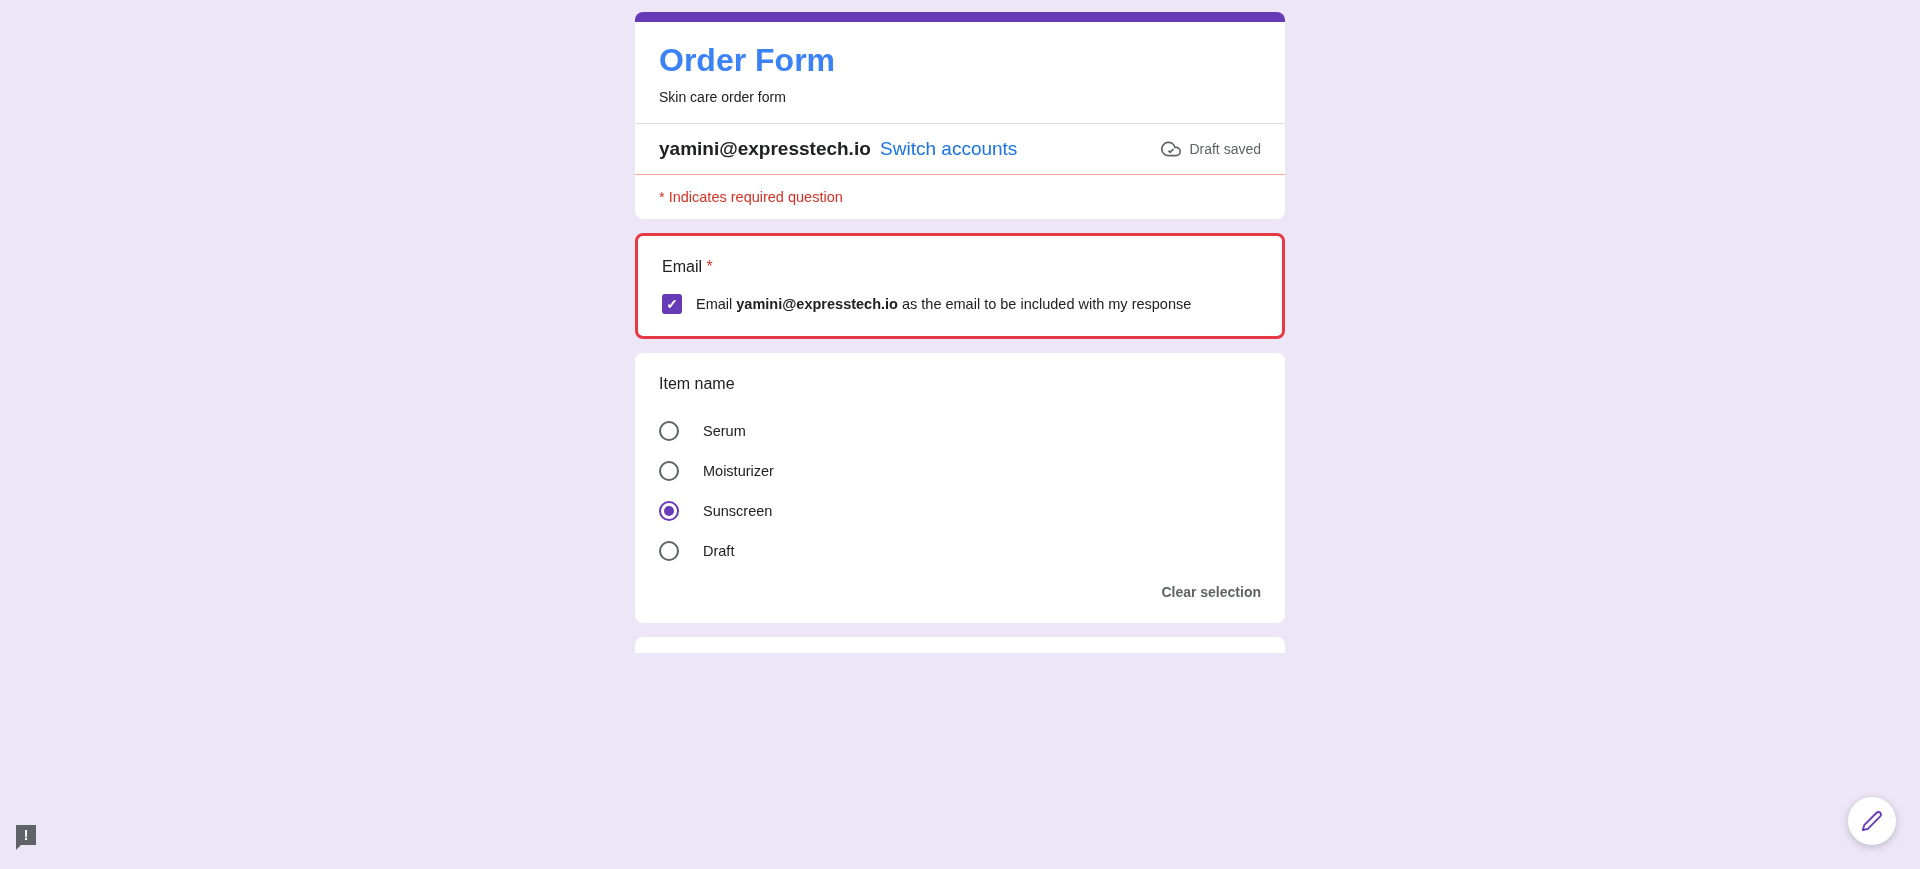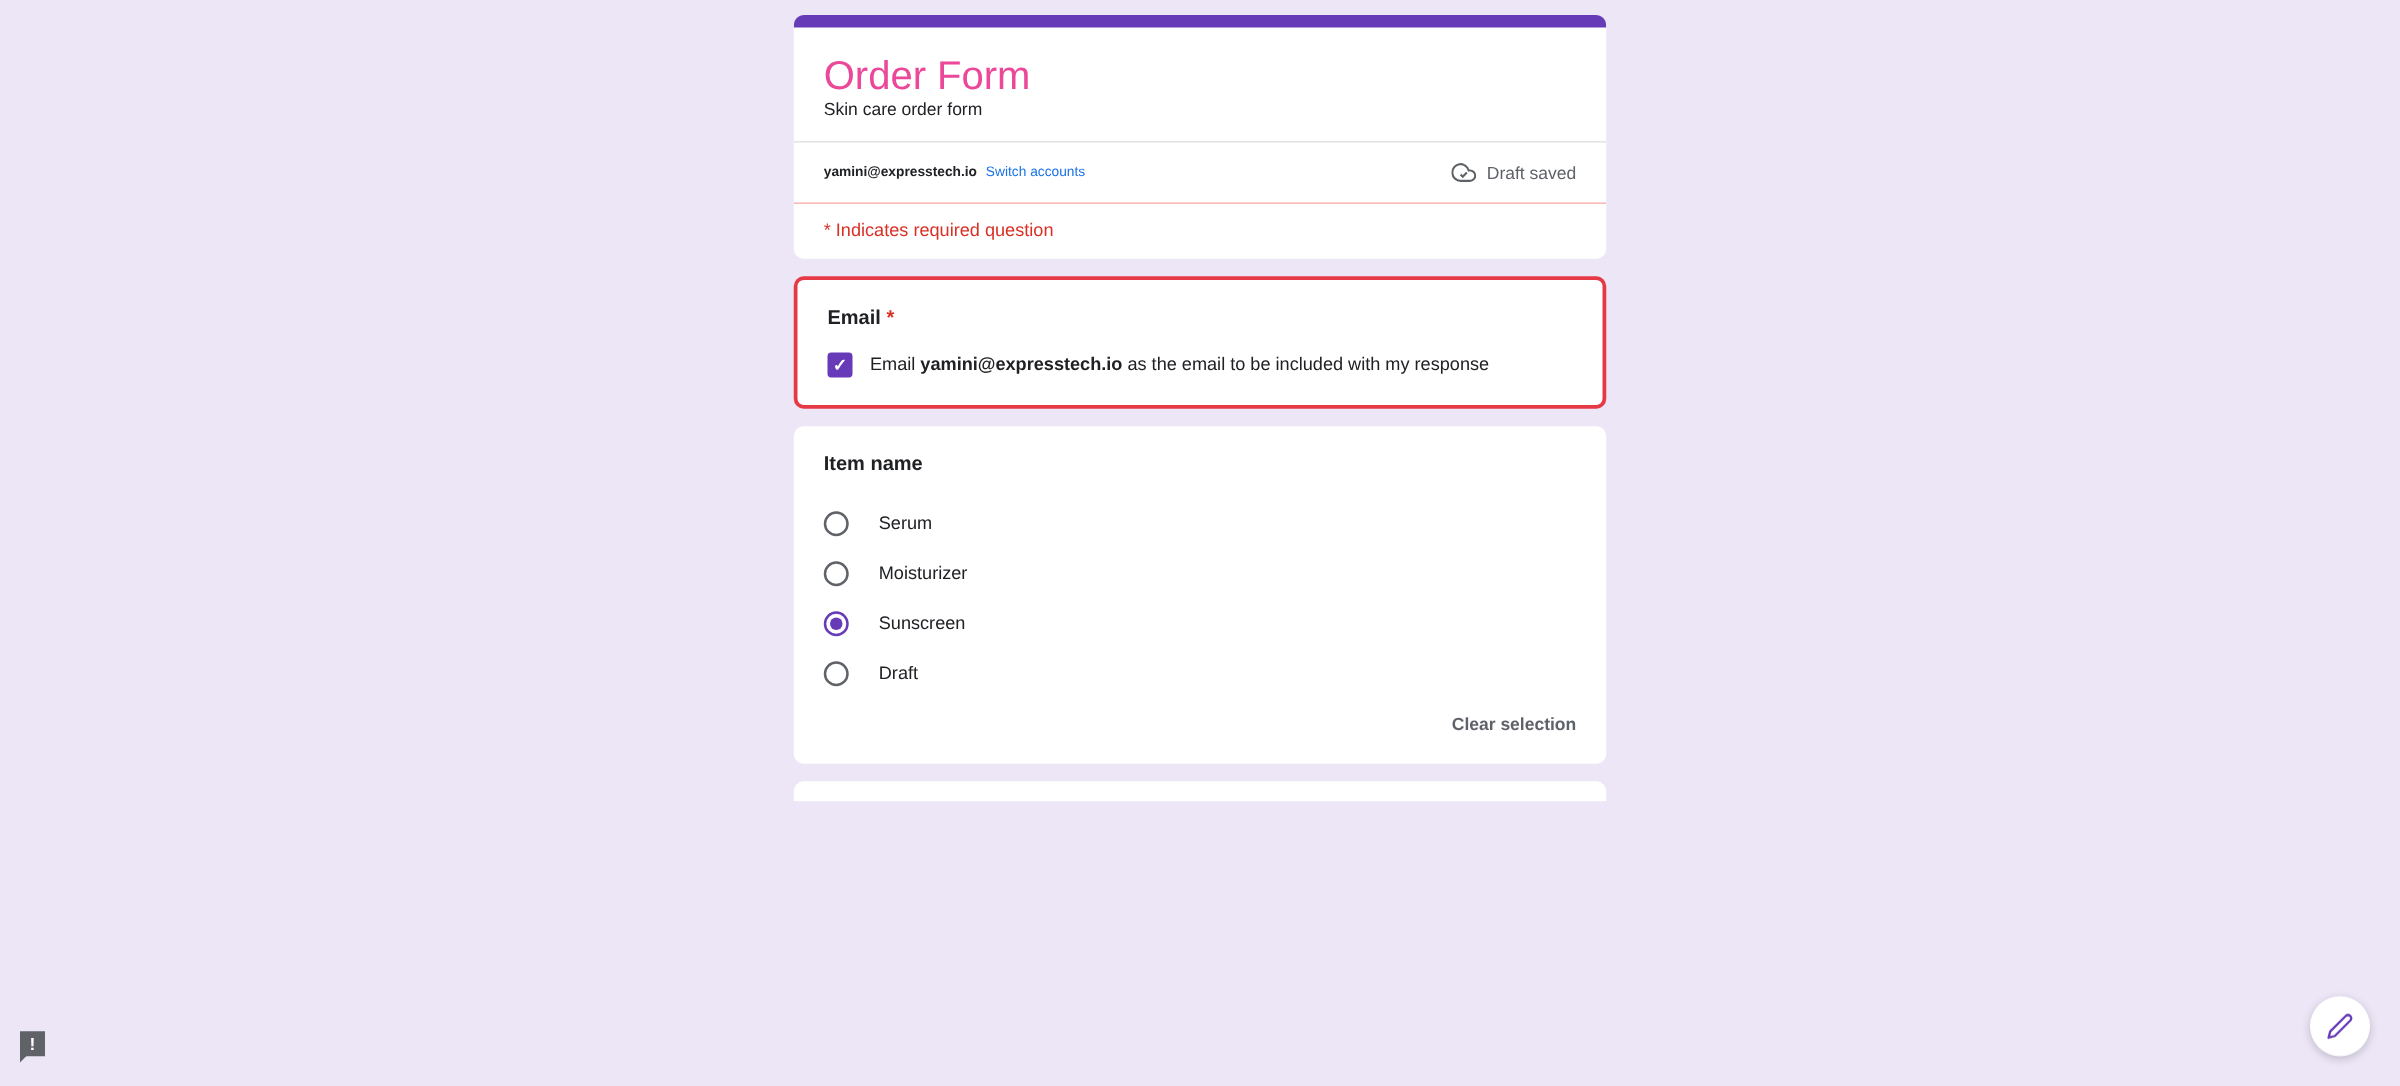--- a/index.html
+++ b/index.html
@@ -26,37 +26,38 @@
     }
     .purple-bar {
       height: 10px;
       background-color: #673ab7;
     }
     .header-content {
       padding: 20px 24px 18px 24px;
     }
     .form-title {
       font-size: 32px;
-      font-weight: 400;
-      color: #ec4899;
+      font-weight: 700;
+      color: #3b82f6;
+      margin-bottom: 10px;
     }
     .form-description {
       font-size: 14px;
       color: #202124;
       font-weight: 400;
     }
     .account-row {
       padding: 14px 24px;
       border-top: 1px solid #dadce0;
       display: flex;
       justify-content: space-between;
       align-items: center;
     }
     .account-left {
-      font-size: 11px;
+      font-size: 19px;
     }
     .account-email {
       font-weight: bold;
       color: #202124;
     }
     .switch-link {
       color: #1a73e8;
       text-decoration: none;
       margin-left: 4px;
     }
@@ -83,21 +84,21 @@
       padding: 22px 24px;
       margin-bottom: 14px;
     }
     .highlighted-card {
       border: 3px solid #e63946;
     }
     .question-title {
       font-size: 16px;
       color: #202124;
       margin-bottom: 18px;
-      font-weight: 700;
+      font-weight: 400;
     }
     .required-star {
       color: #d93025;
     }
     .checkbox-row {
       display: flex;
       align-items: center;
       gap: 14px;
     }
     .checkbox {

